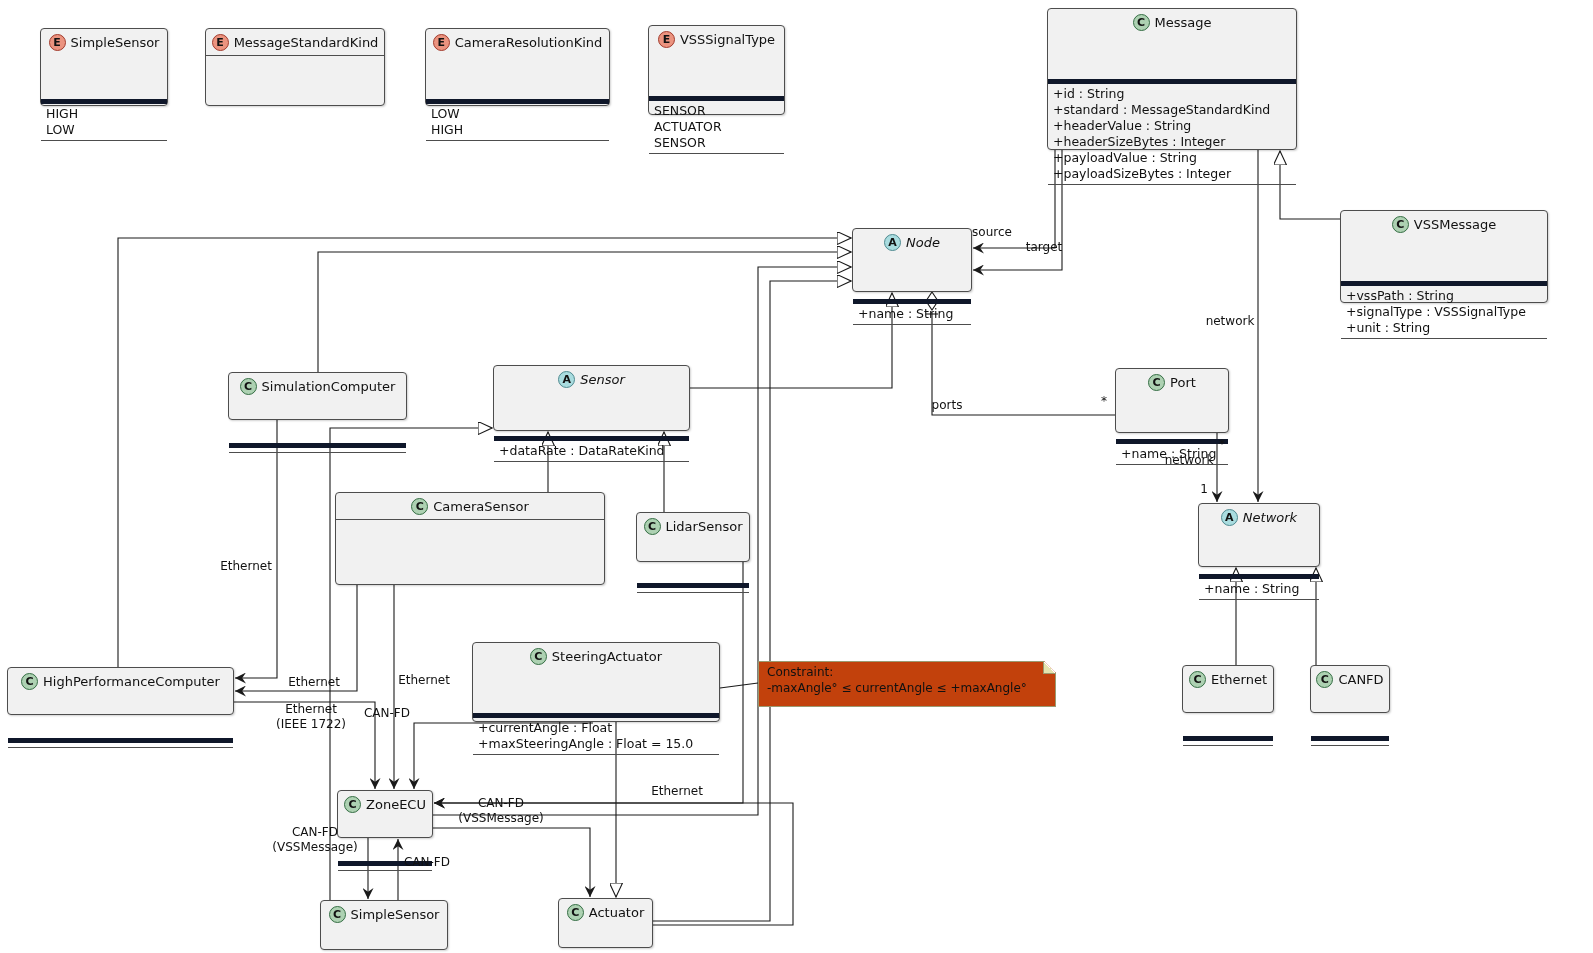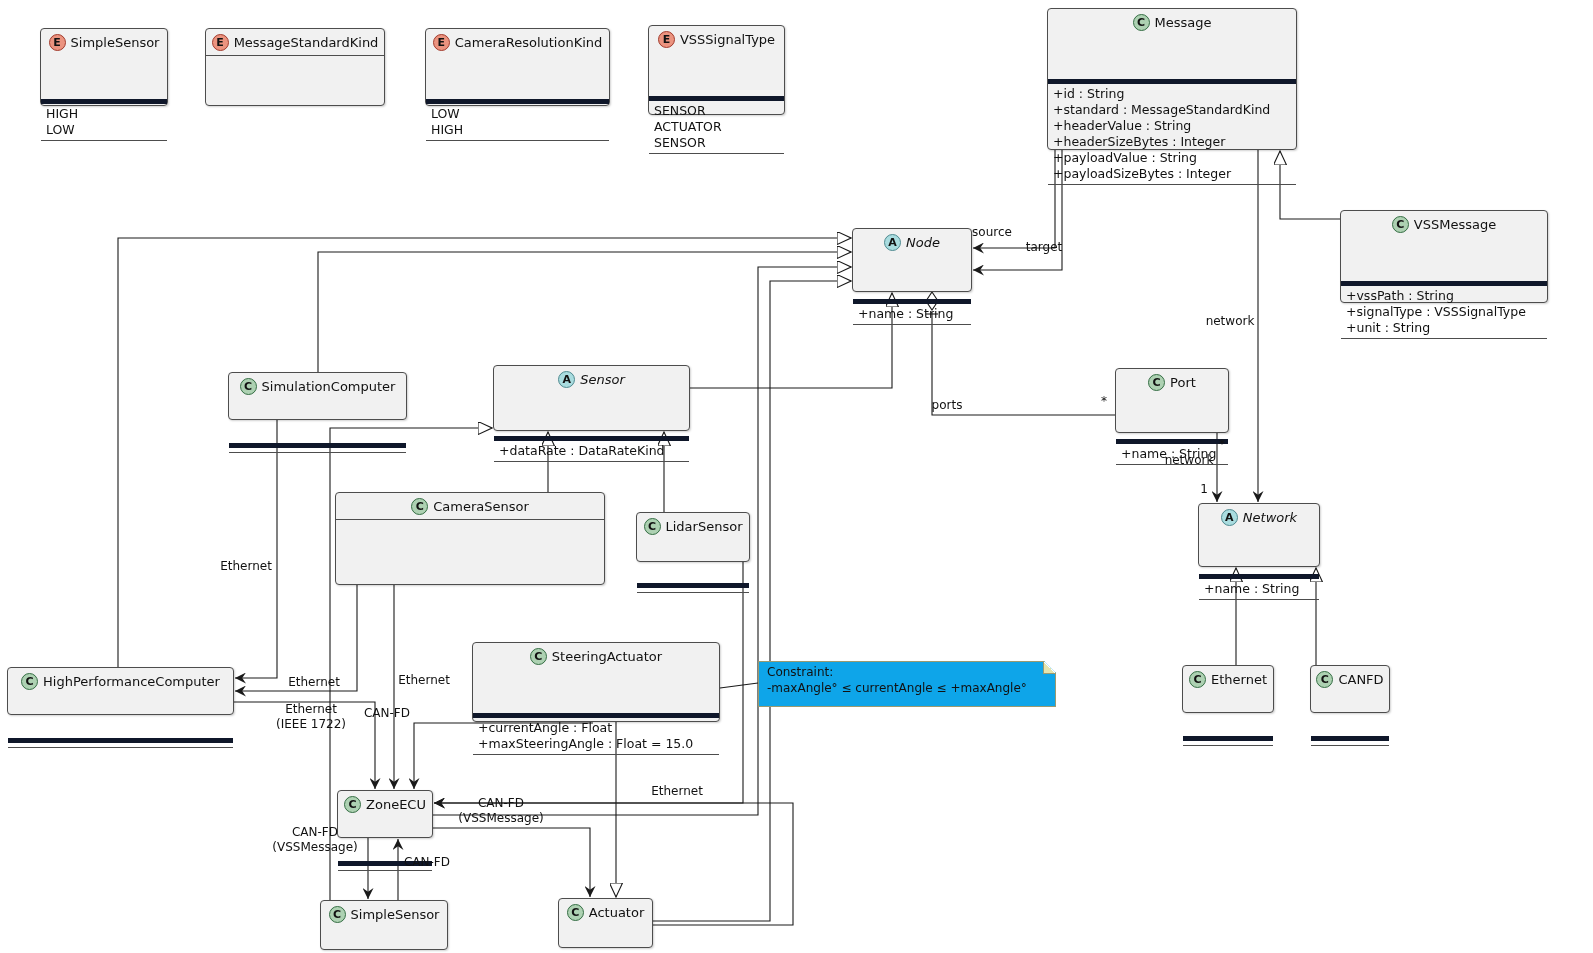--- a/index.html
+++ b/index.html
@@ -14,21 +14,21 @@
         font-size:11px;font-weight:bold;box-sizing:border-box;flex:0 0 17px;}
   .circ.c{background:#ADD1B2;border:1px solid #356e44;}
   .circ.a{background:#A9DCDF;border:1px solid #4f8a90;}
   .circ.e{background:#EB937F;border:1px solid #a23b2d;}
   .abstract .tname{font-style:italic;}
   .attrs{border-top:5px solid #0f172a;flex:1 1 auto;padding:2px 5px;font-size:12.5px;
          line-height:16px;white-space:nowrap;margin-top:44px;}
   .foot{border-top:1px solid #4d4d4d;flex:0 0 7px;}
   .elabel{position:absolute;transform:translateX(-50%);font-size:12px;line-height:15px;
           text-align:center;white-space:pre-line;}
-  .note{position:absolute;background:#0ea5e9;border:1px solid #9a9a70;padding:3px 8px;
+  .note{position:absolute;background:#c2410c;border:1px solid #9a9a70;padding:3px 8px;
         font-size:12px;line-height:15.5px;box-sizing:border-box;
         clip-path:polygon(0 0,calc(100% - 12px) 0,100% 12px,100% 100%,0 100%);}
   .note .fold{position:absolute;top:0;right:0;width:12px;height:12px;
         background:linear-gradient(225deg,#fff 50%,#e4e4ae 50%);
         border-left:1px solid #9a9a70;border-bottom:1px solid #9a9a70;box-sizing:border-box;}
 </style>
 </head>
 <body>
 
 <div id="canvas">

